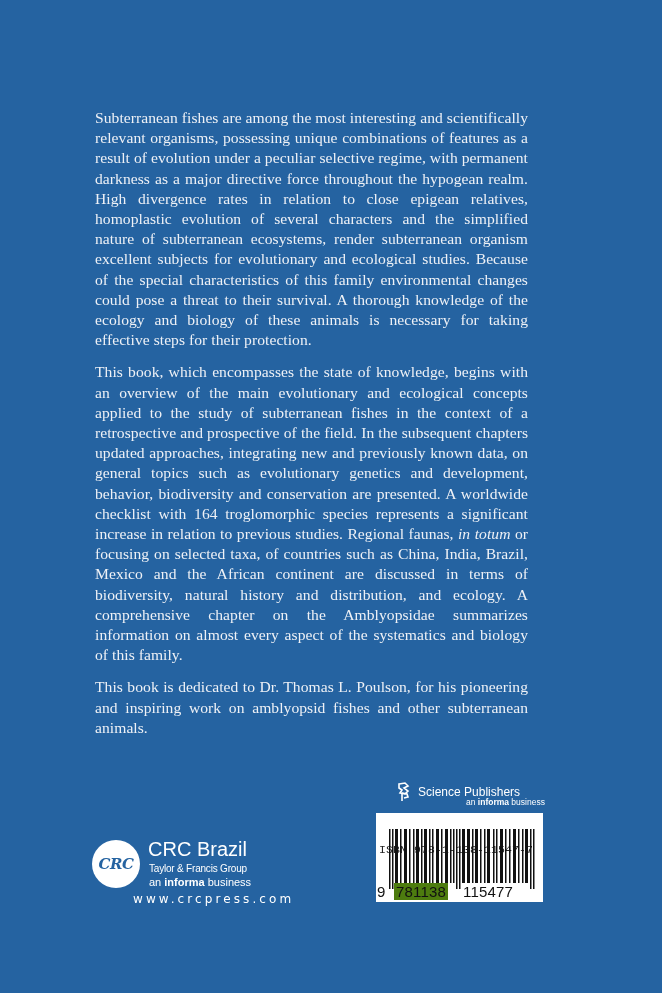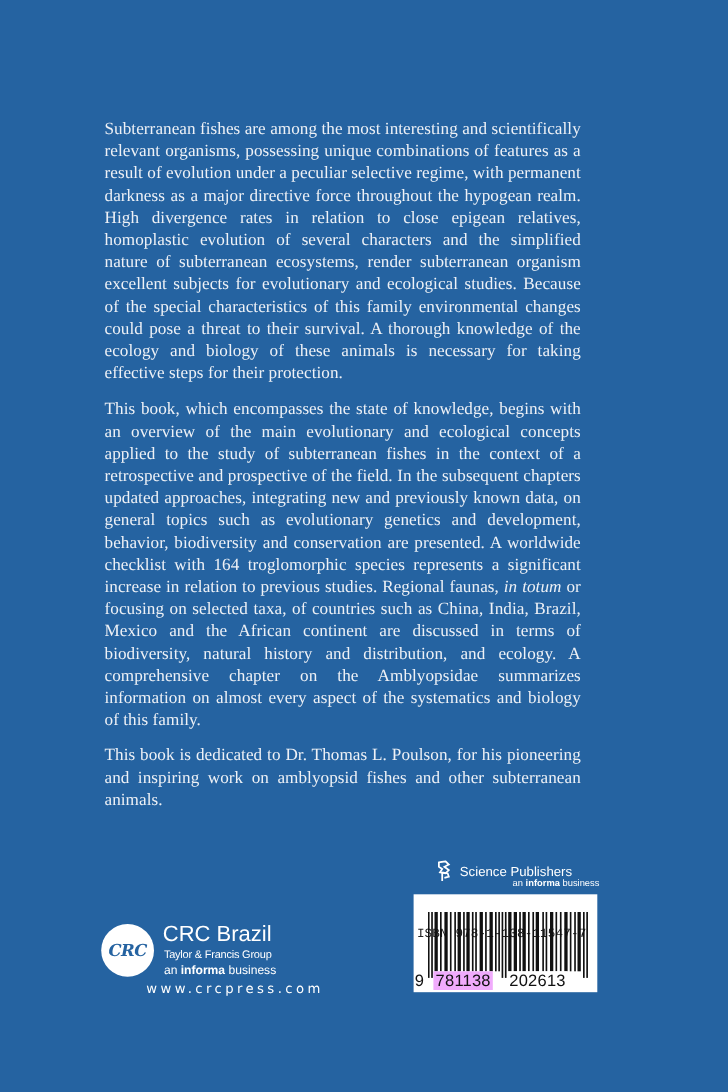--- a/index.html
+++ b/index.html
@@ -78,21 +78,21 @@
   }
   .bars {
     position: absolute; left: 13px; top: 16px; width: 150px; height: 60px;
   }
   .ean-digits {
     position: absolute; left: 1px; top: 70px; width: 166px;
     font-family: "Liberation Sans", sans-serif; font-size: 15px; color: #111;
     white-space: nowrap; line-height: 17px;
   }
   .ean-first { position: absolute; left: 0; top: 0; }
-  .ean-left { position: absolute; left: 17px; top: 0; background: #f0abfc; padding: 0 2px; letter-spacing: 0.2px; }
+  .ean-left { position: absolute; left: 17px; top: 0; background: #4d7c0f; padding: 0 2px; letter-spacing: 0.2px; }
   .ean-right { position: absolute; left: 84px; top: 0; background: #fff; padding: 0 2px; letter-spacing: 0.2px; }
 </style>
 </head>
 <body>
 
 <div class="blurb">
   <p><span>Subterranean fishes are among the most interesting and scientifically relevant organisms, possessing unique combinations of features as a result of evolution under a peculiar selective regime, with permanent darkness as a major directive force throughout the hypogean realm. High divergence rates in relation to close epigean relatives, homoplastic evolution of several characters and the simplified nature of subterranean ecosystems, render subterranean organism excellent subjects for evolutionary and ecological studies. Because of the special characteristics of this family environmental changes could pose a threat to their survival. A thorough knowledge of the ecology and biology of these animals is necessary for taking effective steps for their protection.</span></p>
   <p><span>This book, which encompasses the state of knowledge, begins with an overview of the main evolutionary and ecological concepts applied to the study of subterranean fishes in the context of a retrospective and prospective of the field. In the subsequent chapters updated approaches, integrating new and previously known data, on general topics such as evolutionary genetics and development, behavior, biodiversity and conservation are presented.  A worldwide checklist with 164 troglomorphic species represents a significant increase in relation to previous studies. Regional faunas, </span><em>in totum</em><span> or focusing on selected taxa, of countries such as China, India, Brazil, Mexico and the African continent are discussed in terms of biodiversity, natural history and distribution, and ecology. A comprehensive chapter on the Amblyopsidae summarizes information on almost every aspect of the systematics and biology of this family.</span></p>
   <p><span>This book is dedicated to Dr. Thomas L. Poulson, for his pioneering and inspiring work on amblyopsid fishes and other subterranean animals.</span></p>
 </div>
@@ -147,21 +147,21 @@
         <rect x="129" y="0" width="1.5" height="54"></rect>
       <rect x="133" y="0" width="1.5" height="54"></rect>
         <rect x="136" y="0" width="3" height="54"></rect>
       <rect x="141" y="0" width="1.5" height="60"></rect>
         <rect x="144" y="0" width="1.5" height="60"></rect>
     </g>
   </svg>
   <div class="ean-digits">
     <span class="ean-first">9</span>
     <span class="ean-left">781138</span>
-    <span class="ean-right">202613</span>
+    <span class="ean-right">115477</span>
   </div>
 </div>
 
 <div class="crc">
   <div class="crc-circle">CRC</div>
   <div class="crc-name">CRC Brazil</div>
   <div class="crc-group">Taylor &amp; Francis Group</div>
   <div class="crc-informa"><span>an </span><b>informa</b><span> business</span></div>
   <div class="crc-url">www.crcpress.com</div>
 </div>

